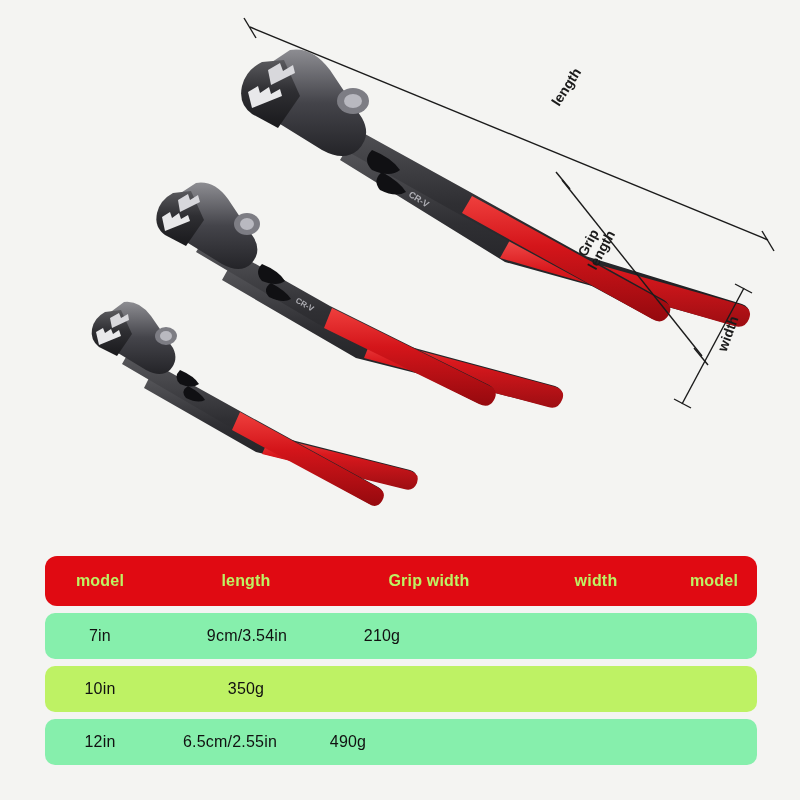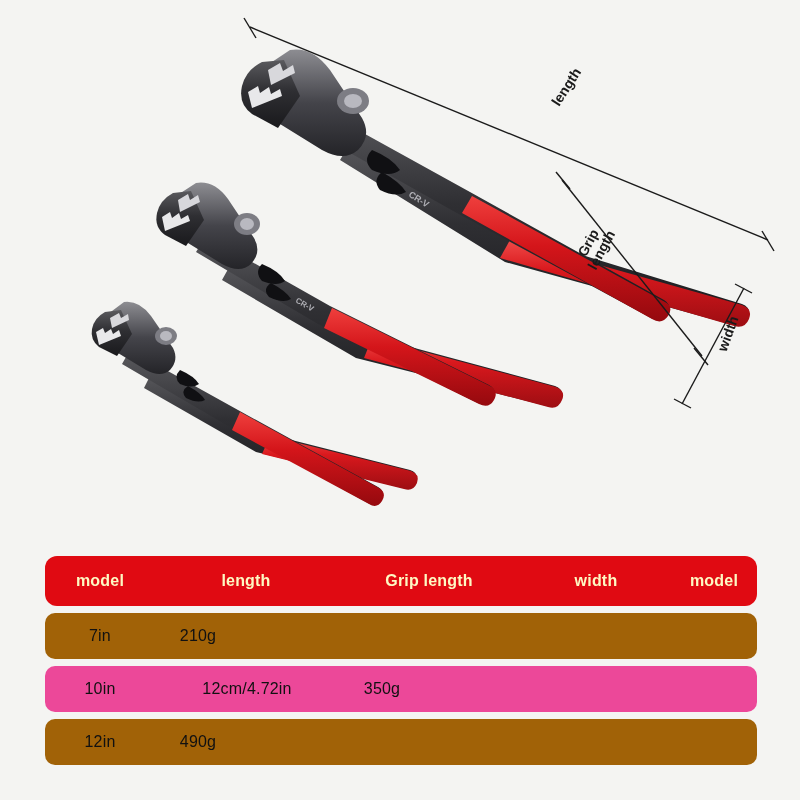--- a/index.html
+++ b/index.html
@@ -63,30 +63,31 @@
   .spec-row {
     display: flex;
     align-items: center;
     height: 46px;
     border-radius: 10px;
     margin-bottom: 7px;
     overflow: hidden;
   }
   .spec-row.header {
     background: #e00a12;
-    color: #fef9c3;
+    color: #bef264;
     font-weight: bold;
     height: 50px;
     border-radius: 12px;
   }
   .spec-row.body {
-    background: #a16207;
+    background: #86efac;
   }
   .spec-row.body.alt {
-    background: #ec4899;
+    background: #bef264;
+    gap: 48px;
   }
   .cell {
     text-align: center;
     font-weight: bold;
     letter-spacing: 0.2px;
   }
   .c-model  { width: 110px; }
   .c-length { width: 182px; }
   .c-grip   { width: 184px; }
   .c-width  { width: 150px; }
@@ -202,34 +203,35 @@
     <span>length</span>
   </div>
   <div class="dim-label rot-width">width</div>
 </div>
 
 <div id="spec-table">
 
   <div class="spec-row header">
     <div class="cell c-model">model</div>
     <div class="cell c-length">length</div>
-    <div class="cell c-grip">Grip length</div>
+    <div class="cell c-grip">Grip width</div>
     <div class="cell c-width">width</div>
     <div class="cell c-weight">model</div>
   </div>
 
   <div class="spec-row body">
     <div class="cell c-model">7in</div>
+    <div class="cell c-grip">9cm/3.54in</div>
     <div class="cell c-weight">210g</div>
   </div>
 
   <div class="spec-row body alt">
     <div class="cell c-model">10in</div>
-    <div class="cell c-grip">12cm/4.72in</div>
     <div class="cell c-weight">350g</div>
   </div>
 
   <div class="spec-row body">
     <div class="cell c-model">12in</div>
+    <div class="cell c-width">6.5cm/2.55in</div>
     <div class="cell c-weight">490g</div>
   </div>
 
 </div>
 
 </body></html>

